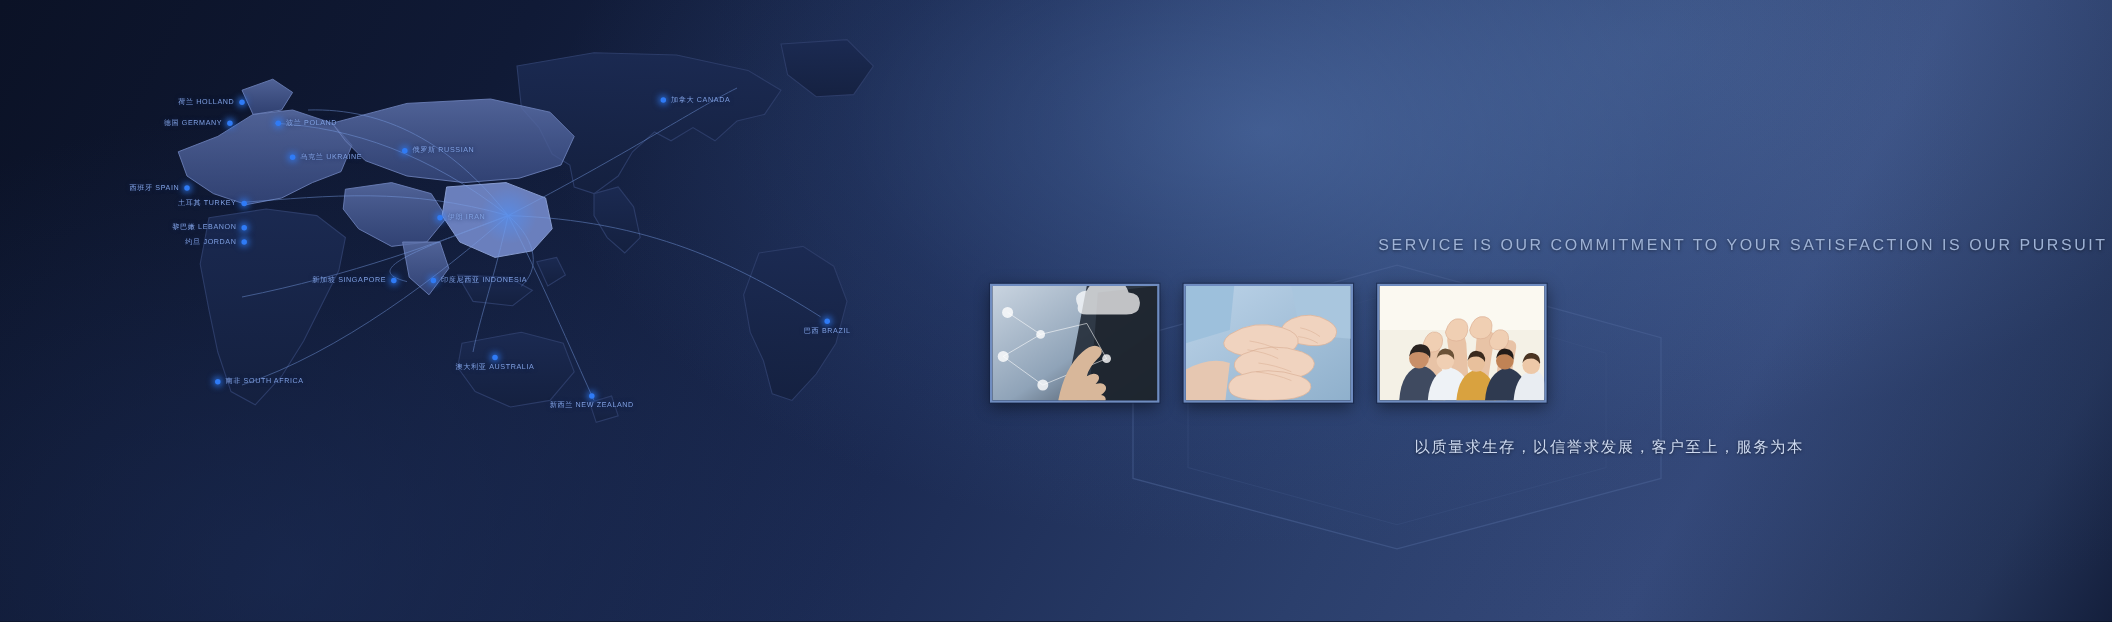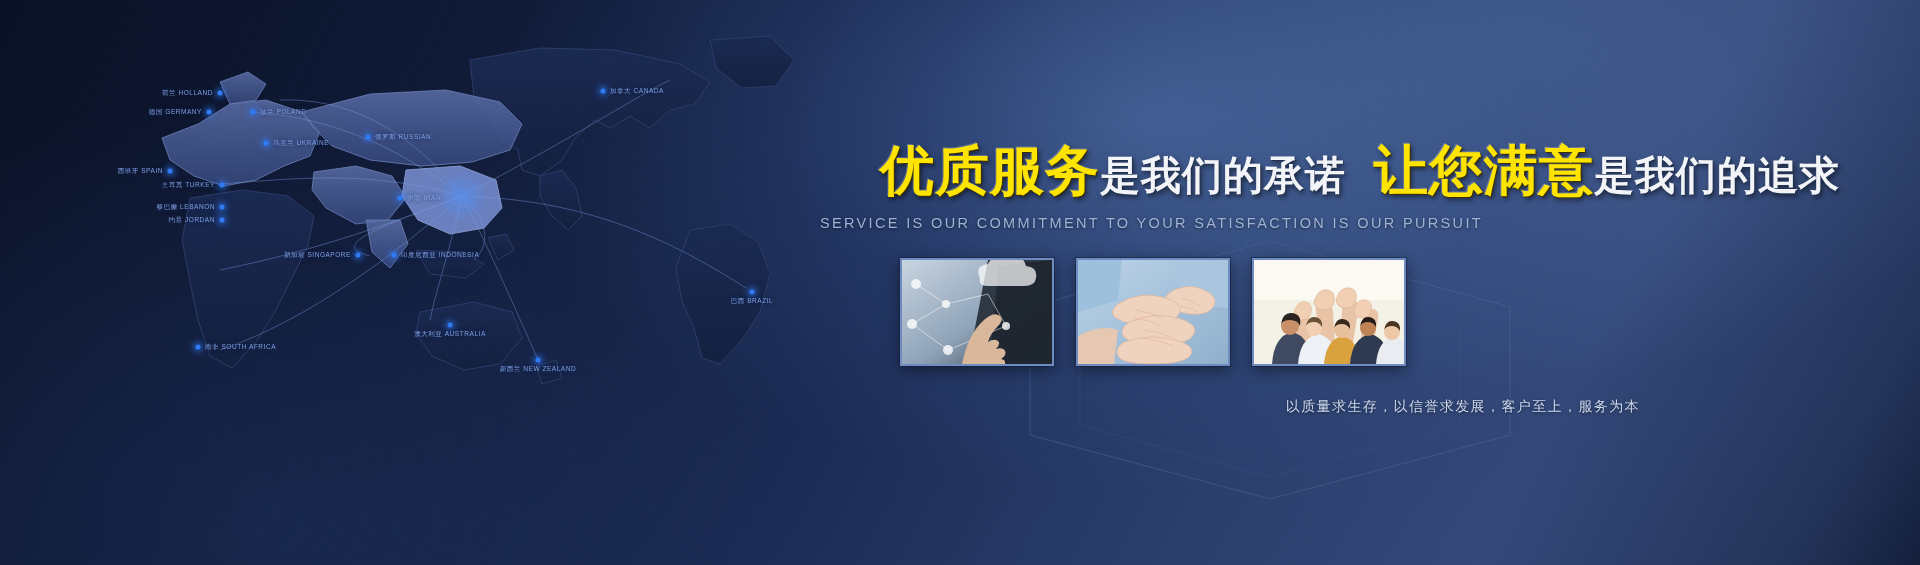--- a/index.html
+++ b/index.html
@@ -67,23 +67,23 @@
   }
   .hl-w{
     color:#f2f4f8;
     font-size:40px;
     text-shadow:
       1px 1px 0 #20304f, 2px 3px 5px rgba(0,0,0,.55);
   }
   .hl-gap{display:inline-block;width:28px;}
   .sub-en{
     position:absolute;
-    left:0; top:215px;
+    left:16px; top:215px;
     width:1080px;
-    text-align:left;
+    text-align:right;
     color:#9fb3d6;
     font-size:14.5px;
     letter-spacing:2.35px;
     white-space:nowrap;
     text-shadow:0 1px 3px rgba(0,0,0,.5);
   }
   
   .hex{
     position:absolute;
     left:130px; top:235px;
@@ -220,23 +220,20 @@
         <div class="map-label" style="left: 468px; transform: translate(-50%, -50%); top: 349px;">新西兰 NEW ZEALAND</div>
         <div class="dot" style="left: 128px; top: 327px;"></div>
         <div class="map-label" style="left: 135px; top: 327px;">南非 SOUTH AFRICA</div>
         <div class="dot" style="left: 682px; top: 272px;"></div>
         <div class="map-label" style="left: 682px; transform: translate(-50%, -50%); top: 281px;">巴西 BRAZIL</div>
       </div>
   </div>
 
   <div class="content">
 
-    <div class="headline">
-      <span class="hl-y">优质服务</span><span class="hl-w">是我们的承诺</span><span class="hl-gap"></span><span class="hl-y">让您满意</span><span class="hl-w">是我们的追求</span>
-    </div>
 
     <div class="sub-en">SERVICE IS OUR COMMITMENT TO YOUR SATISFACTION IS OUR PURSUIT</div>
 
     <svg class="hex" viewBox="0 0 640 270">
       <polygon points="320,6 560,72 560,200 320,264 80,200 80,72" fill="none" stroke="#4a6296" stroke-width="1.2" opacity=".55"></polygon>
       <polygon points="320,30 510,86 510,190 320,242 130,190 130,86" fill="none" stroke="#3f5688" stroke-width="1" opacity=".35"></polygon>
     </svg>
 
     <div class="photos">
 

